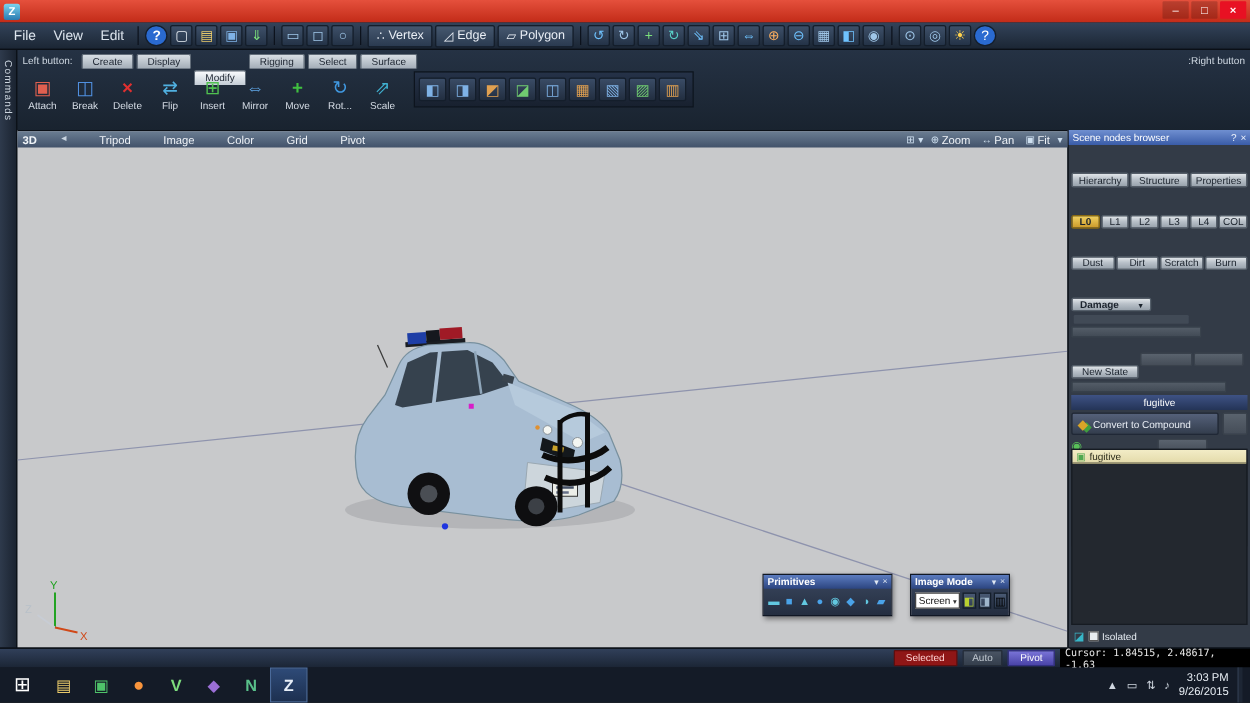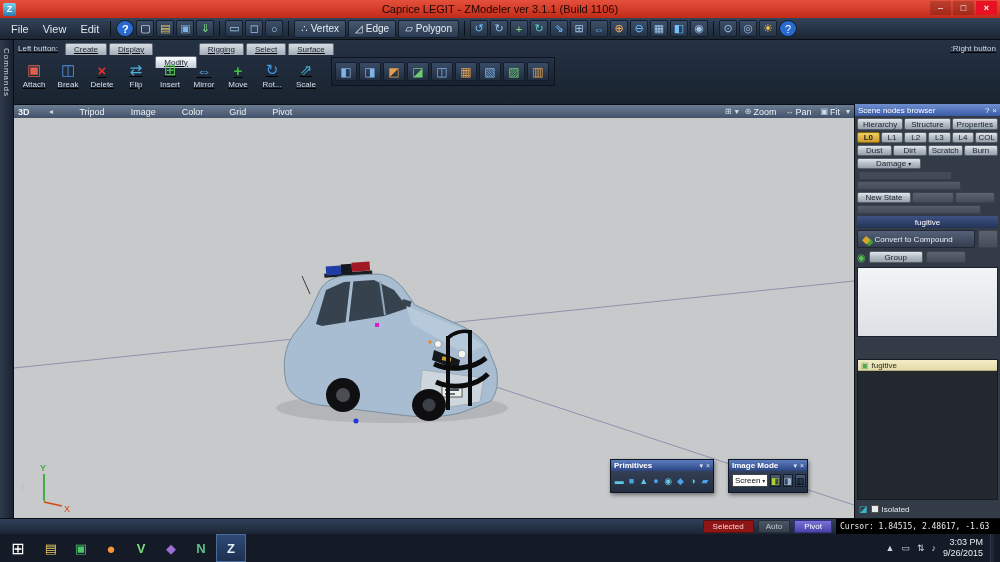--- a/index.html
+++ b/index.html
@@ -41,21 +41,21 @@
   .mode-btn:nth-of-type(3) .mode-glyph{color:#6f9fe8;}
   .mb-right .mb-icon:nth-child(odd){color:#6fc3ff;}
   .mb-right .mb-icon:nth-child(3){color:#7ce07c;}
   .mb-right .mb-icon:nth-child(4){color:#5ad0c8;}
   .mb-right .mb-icon:nth-child(8){color:#ffb060;}
   .mb-far .mb-icon:nth-child(3){color:#ffd24d;}
   .mb-far .mb-icon:nth-child(4){border-radius:50%;background:#2a6ad0;color:#fff;}
 
   
   .ribbon{position:absolute;top:40px;left:14px;width:986px;height:64px;
-    background:linear-gradient(#253244,#19232f);text-decoration:underline;}
+    background:linear-gradient(#253244,#19232f);}
   .ribbon-tabs{height:15px;display:flex;align-items:center;gap:2px;padding:2px 4px 0 4px;}
   .rt-label{color:#cfd8e2;font-size:8px;margin-right:5px;}
   .rtab{font-size:8px;color:#1c2430;background:linear-gradient(#d7dde3,#a2acb7);
     padding:1px 8px;border-radius:2px 2px 0 0;border:1px solid #626d79;border-bottom:none;}
   .rtab.active{background:linear-gradient(#fafcfe,#c4cdd6);margin-top:26px;}
   .rt-right{margin-left:auto;color:#cfd8e2;font-size:8px;}
   .ribbon-tools{display:flex;align-items:flex-start;padding:2px 3px;height:47px;}
   .tools-left{display:flex;}
   .tool-btn{width:34px;display:flex;flex-direction:column;align-items:center;padding:2px 0 1px;
     border-radius:2px;border:1px solid transparent;}
@@ -124,26 +124,26 @@
   
   .right-panel{position:absolute;left:854px;top:104px;width:146px;height:414px;
     background:#333b47;border-left:1px solid #0a0f16;font-size:8px;}
   .rp-header{height:12px;background:linear-gradient(#6f8fd0,#3a5ca8);display:flex;
     align-items:center;color:#fff;padding:0 3px;}
   .rp-hbtns{margin-left:auto;display:flex;gap:3px;}
   .rp-hbtn{font-size:8px;color:#eaf0fa;}
   .row{display:flex;gap:1px;padding:0 2px;margin-top:2px;align-items:center;}
   .btn3d{background:linear-gradient(#e2e6ea,#b9c1c9 45%,#98a2ac);color:#1a222c;
     border:1px solid #555f6a;border-radius:2px;font-size:8px;text-align:center;
-    display:flex;align-items:center;justify-content:center;height:11px;}
+    display:flex;align-items:center;justify-content:center;height:11px;margin-top:20px;}
   .rp-tab{flex:1;height:12px;}
   .lod{flex:1;}
   .lod.active{background:linear-gradient(#f0d060,#cc9a2a);border-color:#8a6a10;font-weight:bold;}
   .dmg{flex:1;}
-  .dd{width:64px;justify-content:flex-start;padding:0 18px;gap:2px;}
+  .dd{width:64px;justify-content:flex-start;padding:0 6px;gap:2px;font-weight:bold;}
   .dd .arrow{margin-left:auto;font-size:6px;}
   .dim-line{height:7px;width:92px;background:#414a56;border-radius:1px;margin:3px 0 0 4px;}
   .dim-combo{height:9px;background:linear-gradient(#545d68,#424b56);border:1px solid #39424c;
     border-radius:1px;}
   .dimbtn{background:linear-gradient(#5a636e,#454d58);border:1px solid #3a424c;height:11px;
     border-radius:2px;}
   .rp-fugitive{margin:2px 2px 0;height:12px;background:linear-gradient(#3e5284,#243457);
     color:#fff;display:flex;align-items:center;justify-content:center;font-size:8px;}
   .rp-convert{margin:2px 2px 0;height:18px;display:flex;align-items:center;gap:3px;}
   .convert-btn{flex:1;height:18px;background:linear-gradient(#55617a,#333d4d);
@@ -168,21 +168,21 @@
   
   .statusbar{position:absolute;left:0;top:518px;width:1000px;height:16px;
     background:linear-gradient(#31405a,#1b2535);display:flex;align-items:center;gap:4px;
     border-top:1px solid #0a0f16;padding-left:4px;}
   .sb-selected{margin-left:auto;background:#8f1616;color:#ffd2d2;font-size:8px;
     padding:1px 9px;border:1px solid #5f0e0e;border-radius:1px;}
   .sb-auto{color:#c2cad2;font-size:8px;padding:1px 7px;
     background:linear-gradient(#4a5564,#343e4c);border:1px solid #252d38;border-radius:1px;}
   .sb-pivot{background:linear-gradient(#7a74d8,#4a44a8);color:#fff;font-size:8px;
     padding:1px 9px;border:1px solid #333080;border-radius:1px;}
-  .sb-cursor{background:#000;color:#e8e8e8;font-size:8px;width:164px;height:100%;
+  .sb-cursor{background:#000;color:#e8e8e8;font-size:8px;width:152px;height:100%;
     display:flex;align-items:center;padding:0 4px;
     font-family:"DejaVu Sans Mono",monospace;}
 
   
   .taskbar{position:absolute;left:0;top:534px;width:1000px;height:28px;background:#141b27;
     display:flex;align-items:center;}
   .start-btn{width:36px;height:28px;display:flex;align-items:center;justify-content:center;
     color:#fff;font-size:16px;}
   .tb-apps{display:flex;height:28px;}
   .tb-icon{width:30px;height:28px;display:flex;align-items:center;justify-content:center;
@@ -200,21 +200,20 @@
   .clock{color:#e6ecf2;font-size:9px;text-align:right;line-height:1.25;}
   .show-desktop{width:4px;height:28px;background:#1d2634;border-left:1px solid #2e3a4c;}
 </style>
 </head>
 <body>
 
 <div class="app">
 
   <div class="titlebar">
     <div class="app-icon">Z</div>
-    <div class="title-text">Caprice LEGIT - ZModeler ver 3.1.1 (Build 1106)</div>
     <div class="win-controls">
       <div class="win-btn">–</div>
       <div class="win-btn">□</div>
       <div class="win-btn close">×</div>
     </div>
   </div>
 
   <div class="menubar">
     <span class="menu-item">File</span>
     <span class="menu-item">View</span>

